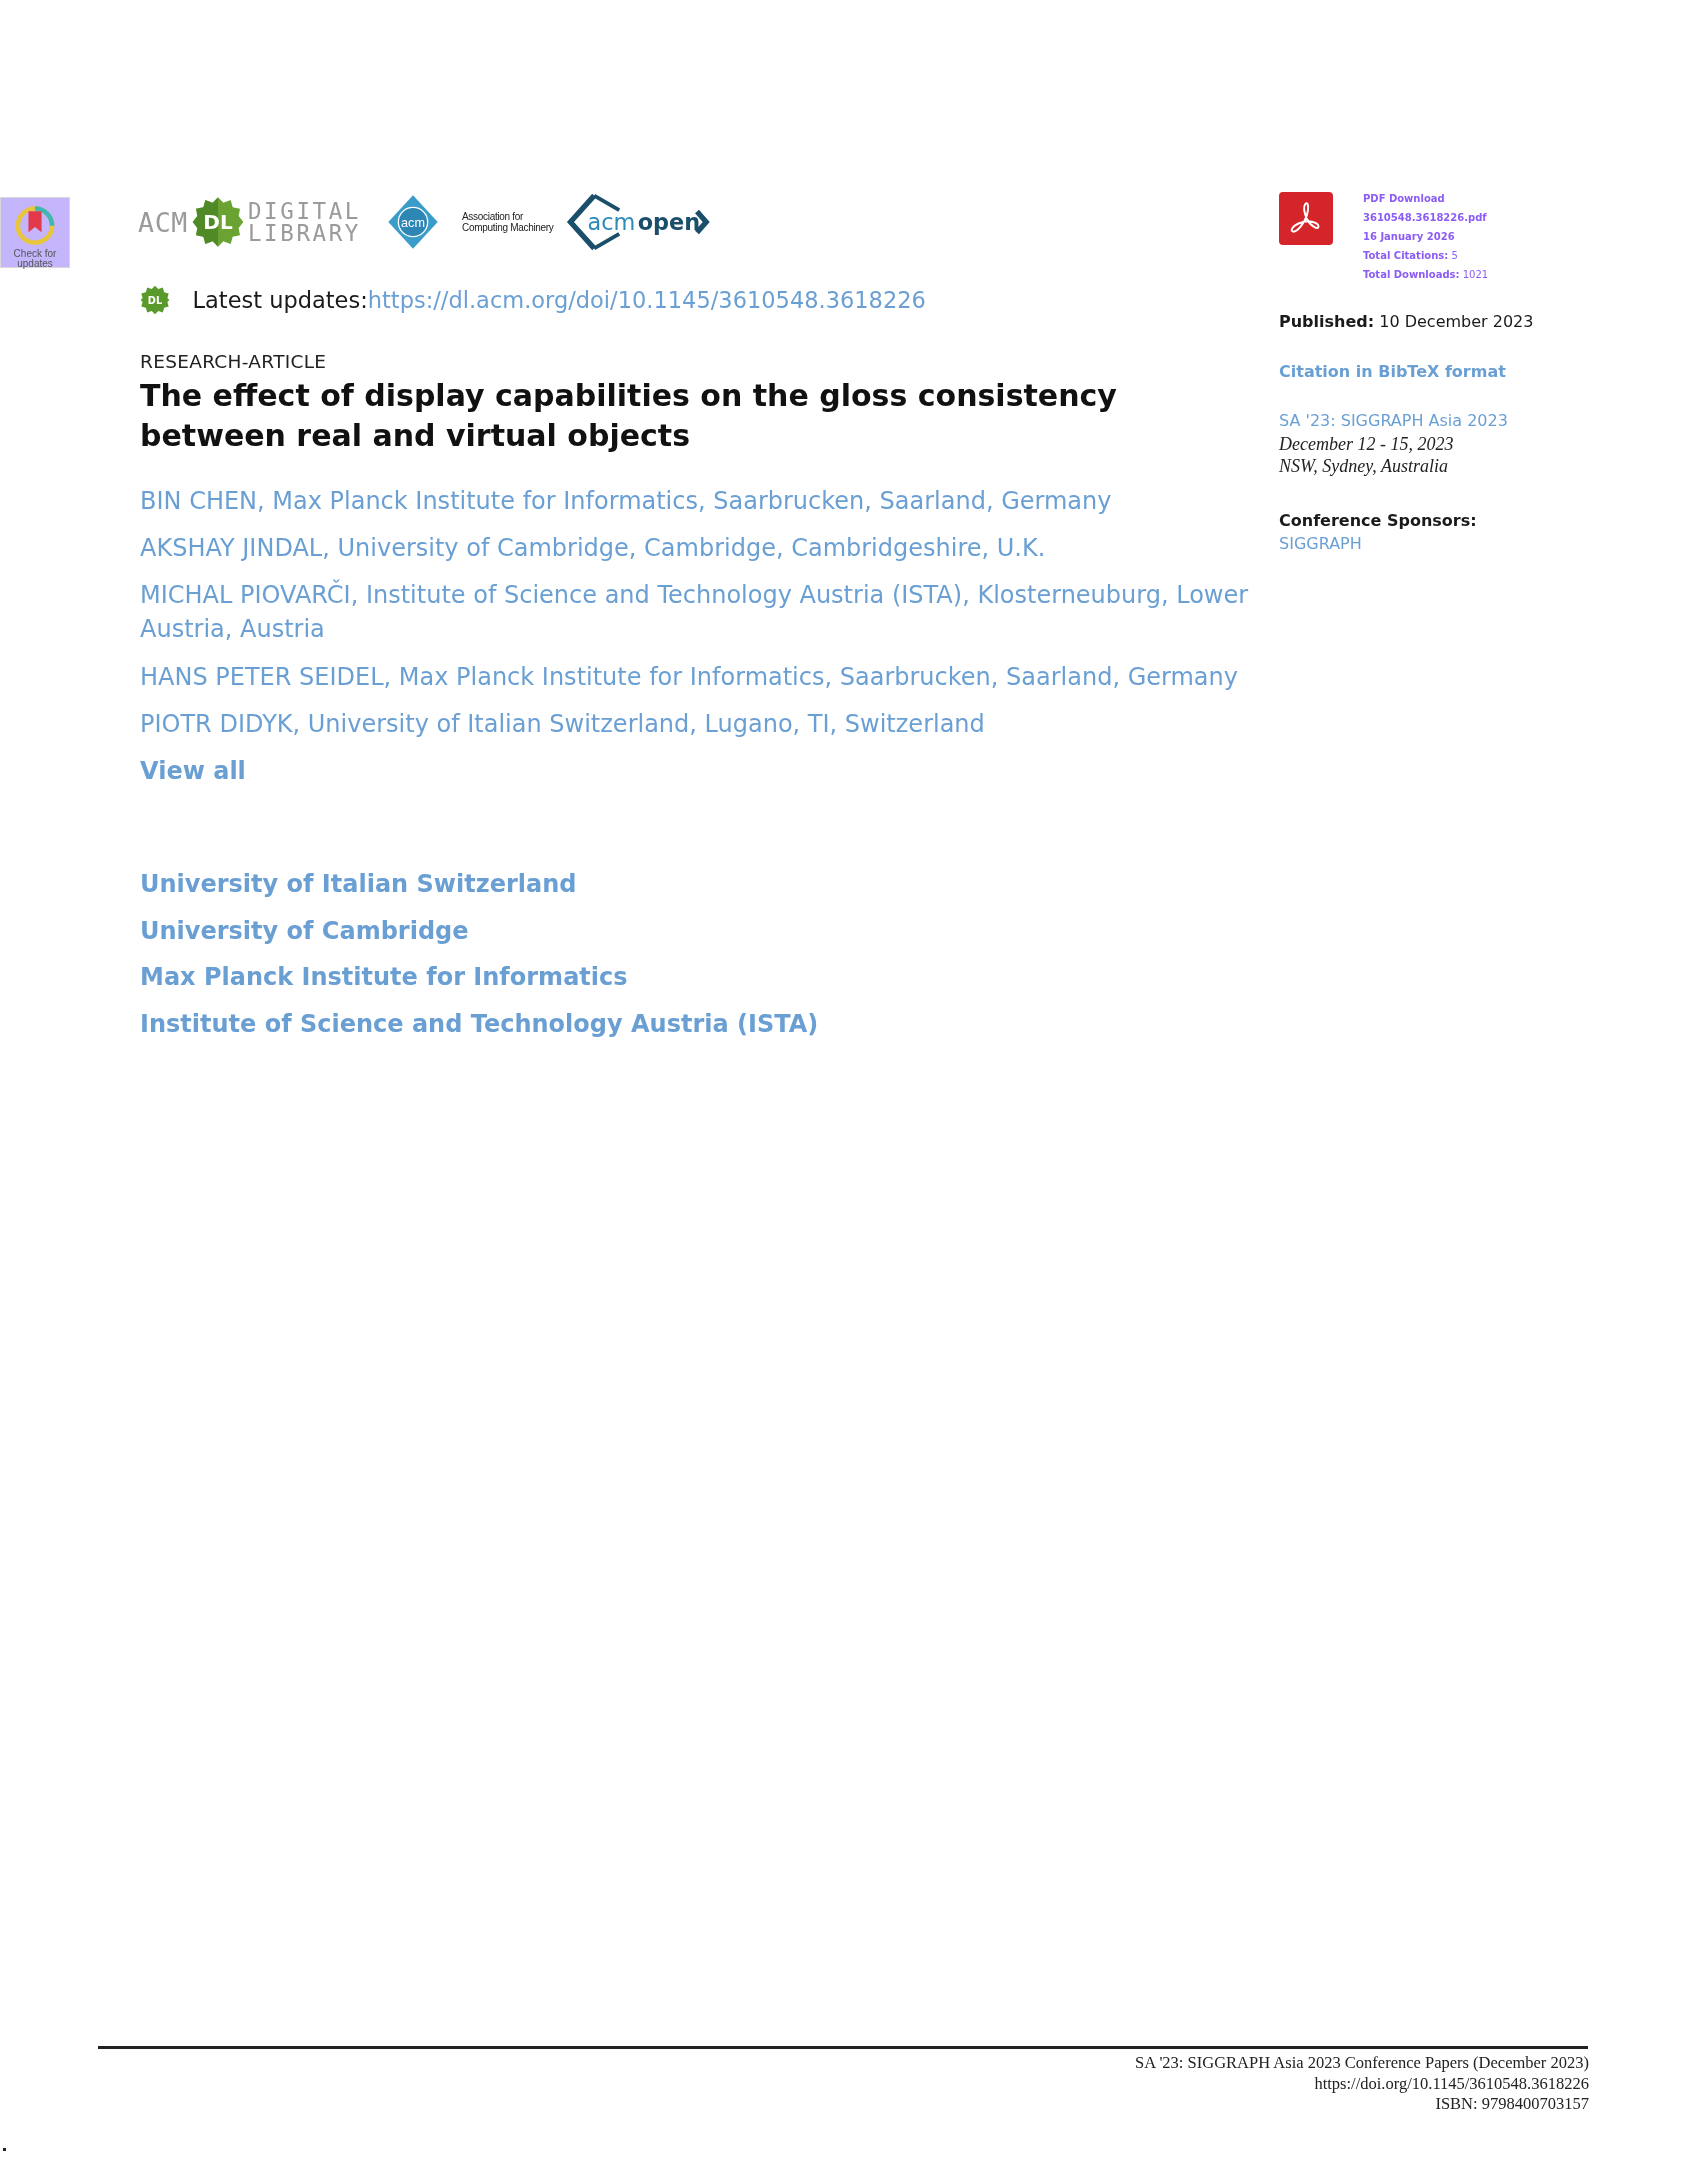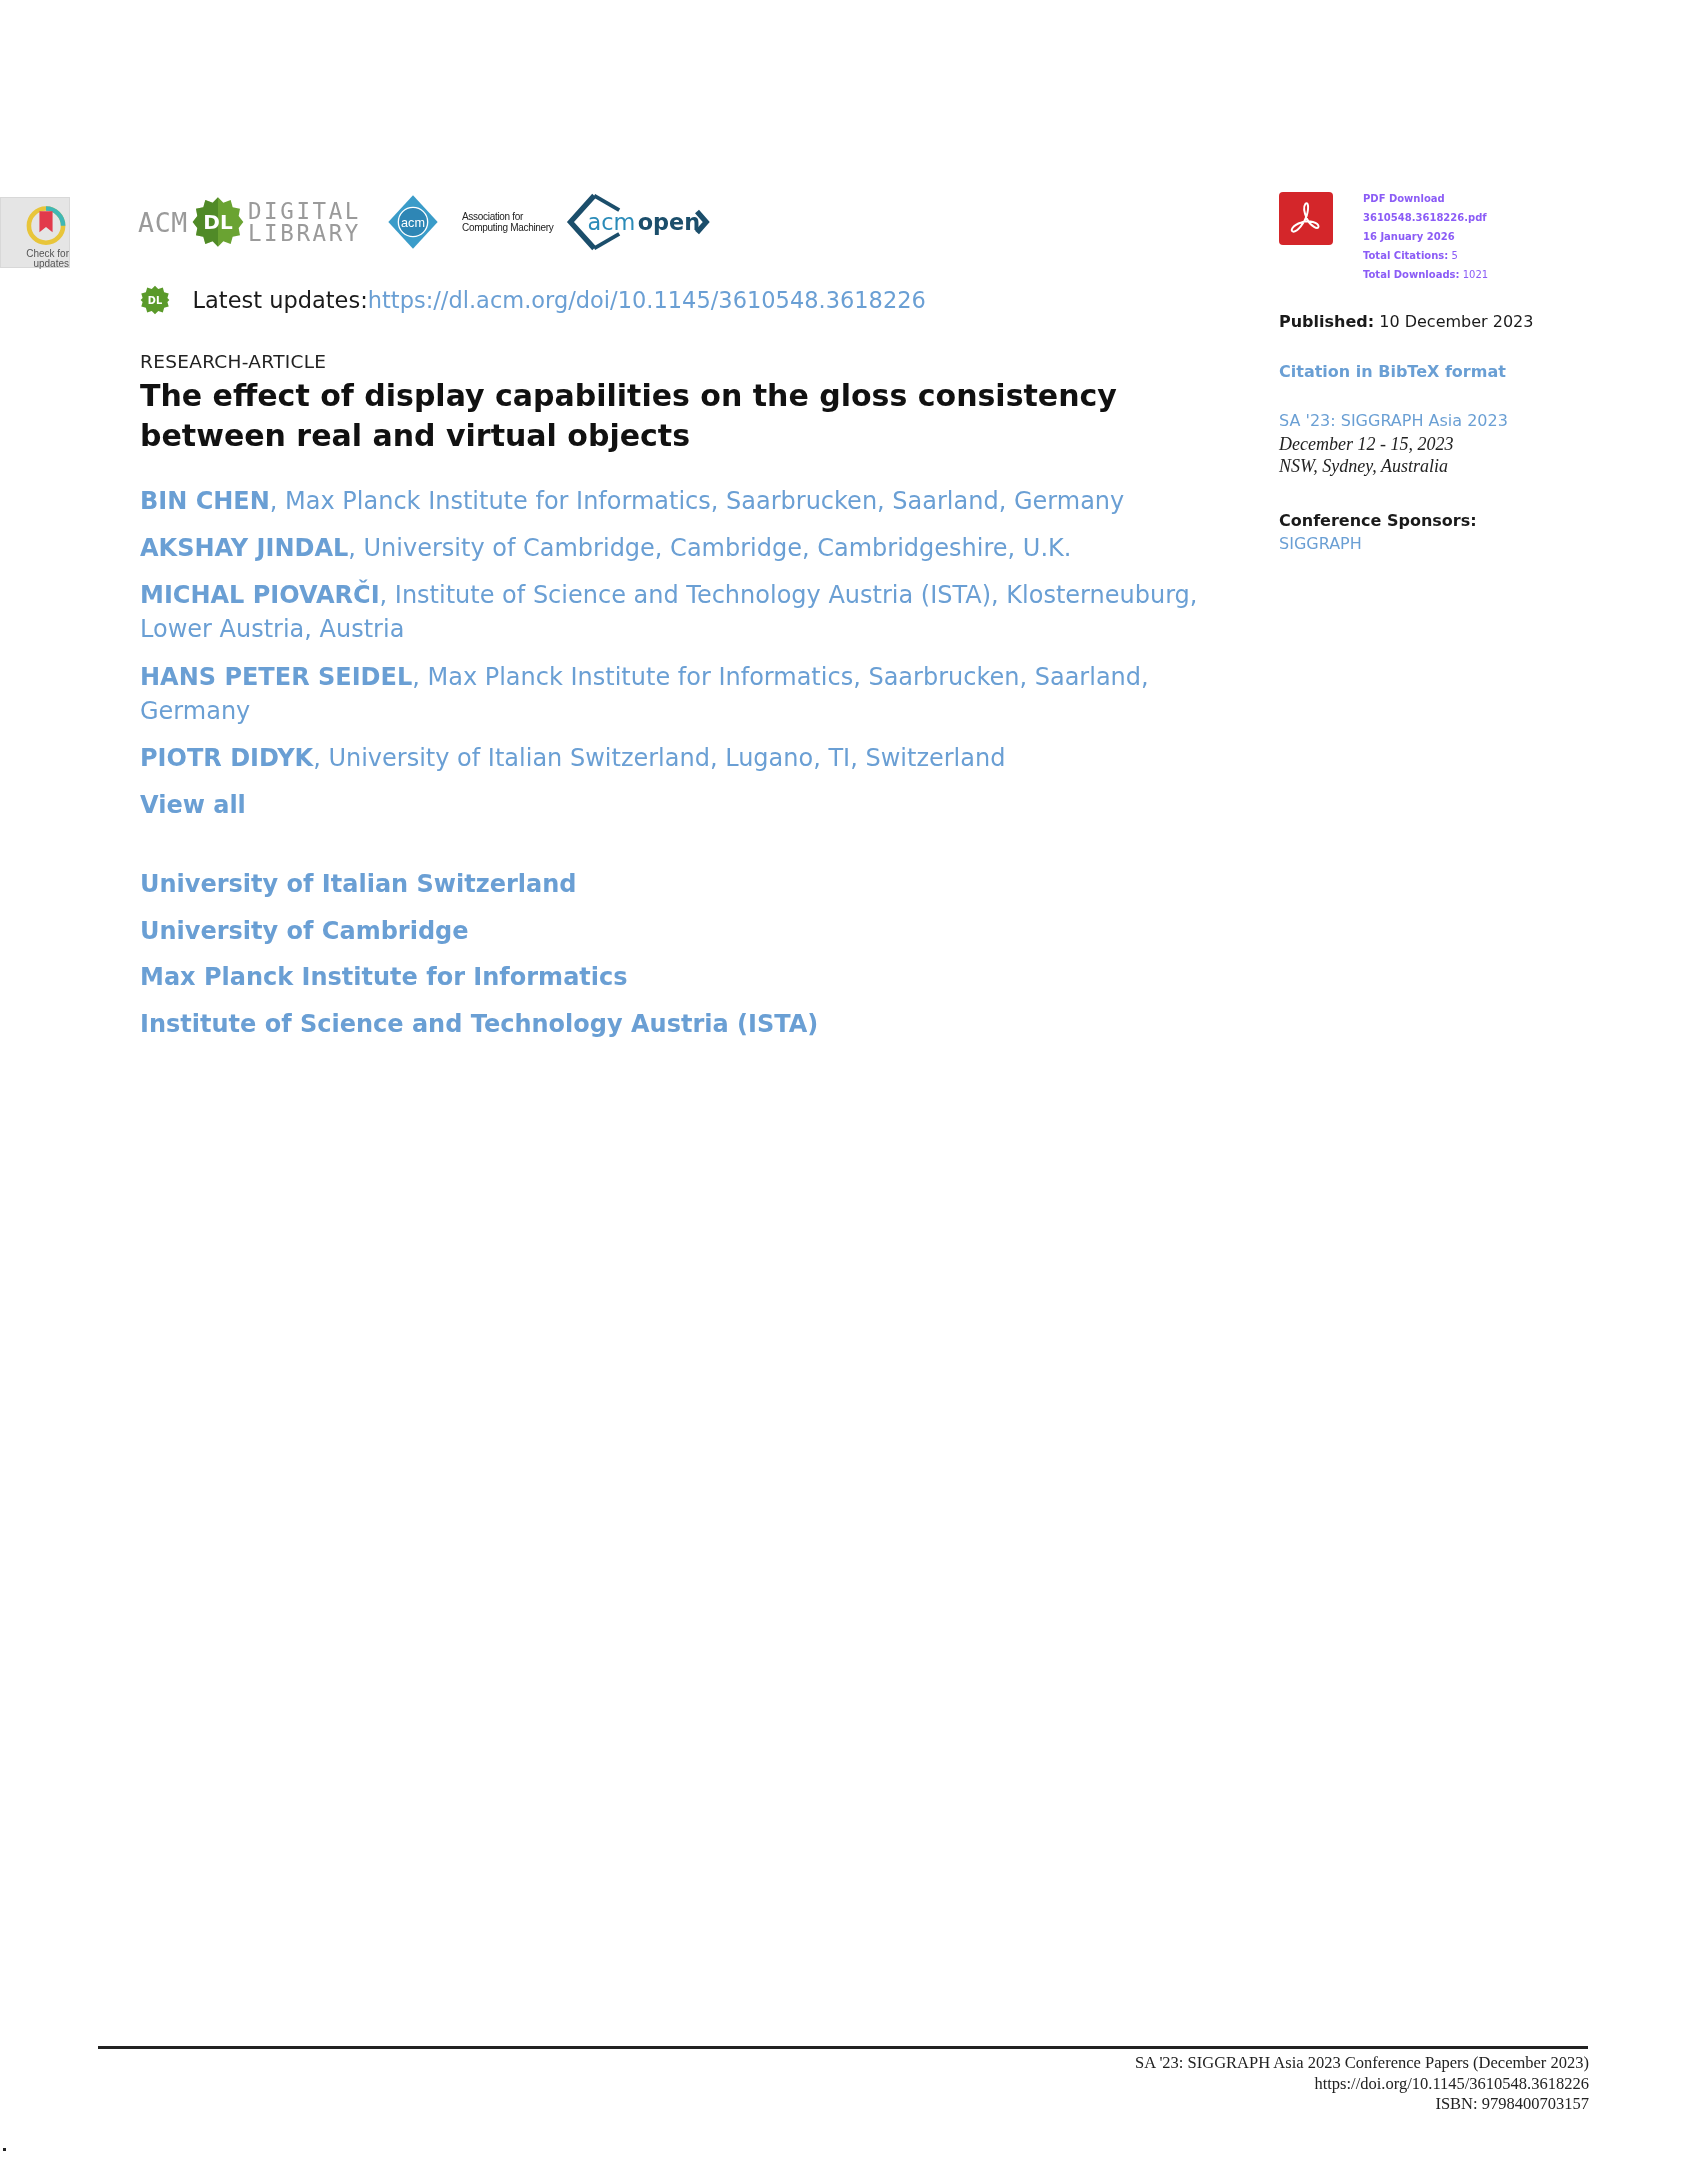--- a/index.html
+++ b/index.html
@@ -3,22 +3,22 @@
   <meta charset="utf-8">
   <style>
     html, body { margin: 0; padding: 0; background: #ffffff; }
     body { width: 1688px; height: 2183px; position: relative; overflow: hidden;
            font-family: "DejaVu Sans", "Liberation Sans", sans-serif; color: #1a1a1a; }
     .abs { position: absolute; }
     .link { color: #6a9fd4; text-decoration: none; }
     .bold { font-weight: bold; }
 
     
-    .cfu { left: 0; top: 197px; width: 70px; height: 71px; background: #e5e5e5;
-           border: 0.7px solid #d8d8d8; box-sizing: border-box; text-align: right; }
+    .cfu { left: 0; top: 197px; width: 70px; height: 71px; background: #c4b5fd;
+           border: 0.7px solid #d8d8d8; box-sizing: border-box; text-align: center; }
     .cfu svg { margin-top: 5.3px; }
     .cfu-text { font-size: 10px; line-height: 10px; color: #555; font-family: "Liberation Sans", sans-serif; }
 
     
     .logo-dl { left: 138px; top: 192px; height: 60px; display: flex; align-items: center; }
     .logo-dl .acm { font-family: "DejaVu Sans Mono", monospace; font-size: 26.5px; color: #9a9a9a; letter-spacing: 0.7px; }
     .logo-dl .badge { width: 52px; height: 52px; margin: 0 4px; }
     .logo-dl .dig { font-family: "DejaVu Sans Mono", monospace; font-size: 22.5px; line-height: 22.5px; color: #9a9a9a; letter-spacing: 2.6px; }
     .logo-assoc { left: 387px; top: 192px; height: 60px; display: flex; align-items: center; }
     .logo-assoc .txt { font-family: Liberation Sans, sans-serif; font-size: 10px; line-height: 11.3px; color: #222; margin-left: 23px; letter-spacing: -0.3px; }
@@ -26,21 +26,21 @@
 
     
     .latest { left: 140px; top: 285px; display: flex; align-items: center; font-size: 22.5px; }
     .latest .dl-icon { width: 30px; height: 30px; margin-right: 22.5px; }
 
     .rtype { left: 140px; top: 351px; font-size: 18.5px; letter-spacing: 0.3px; color: #222; }
     .title { left: 140px; top: 376px; width: 1092px; font-size: 30px; line-height: 40px; font-weight: bold; color: #111; }
 
     .authors { left: 140px; top: 484px; width: 1125px; font-size: 24px; line-height: 34px; }
     .author { margin-bottom: 13.2px; color: #6a9fd4; }
-    .author .name { font-weight: bold; }
+    .author .name { font-weight: normal; }
     .viewall { font-weight: bold; font-size: 24px; color: #6a9fd4; text-align: right; }
 
     .oa { left: 140px; top: 867px; font-size: 24px; line-height: 34px; }
     .oa .row { margin-bottom: 12.6px; }
     .oa .inst { font-weight: bold; color: #6a9fd4; }
     .oa .plain { color: #111; }
 
     
     .pdf-icon { left: 1279px; top: 192px; width: 54px; height: 53px; border-radius: 4px; background: #d4262a; }
     .pdf-info { left: 1363px; top: 189px; font-size: 10px; line-height: 19px; font-weight: bold; color: #8b5cf6; }

